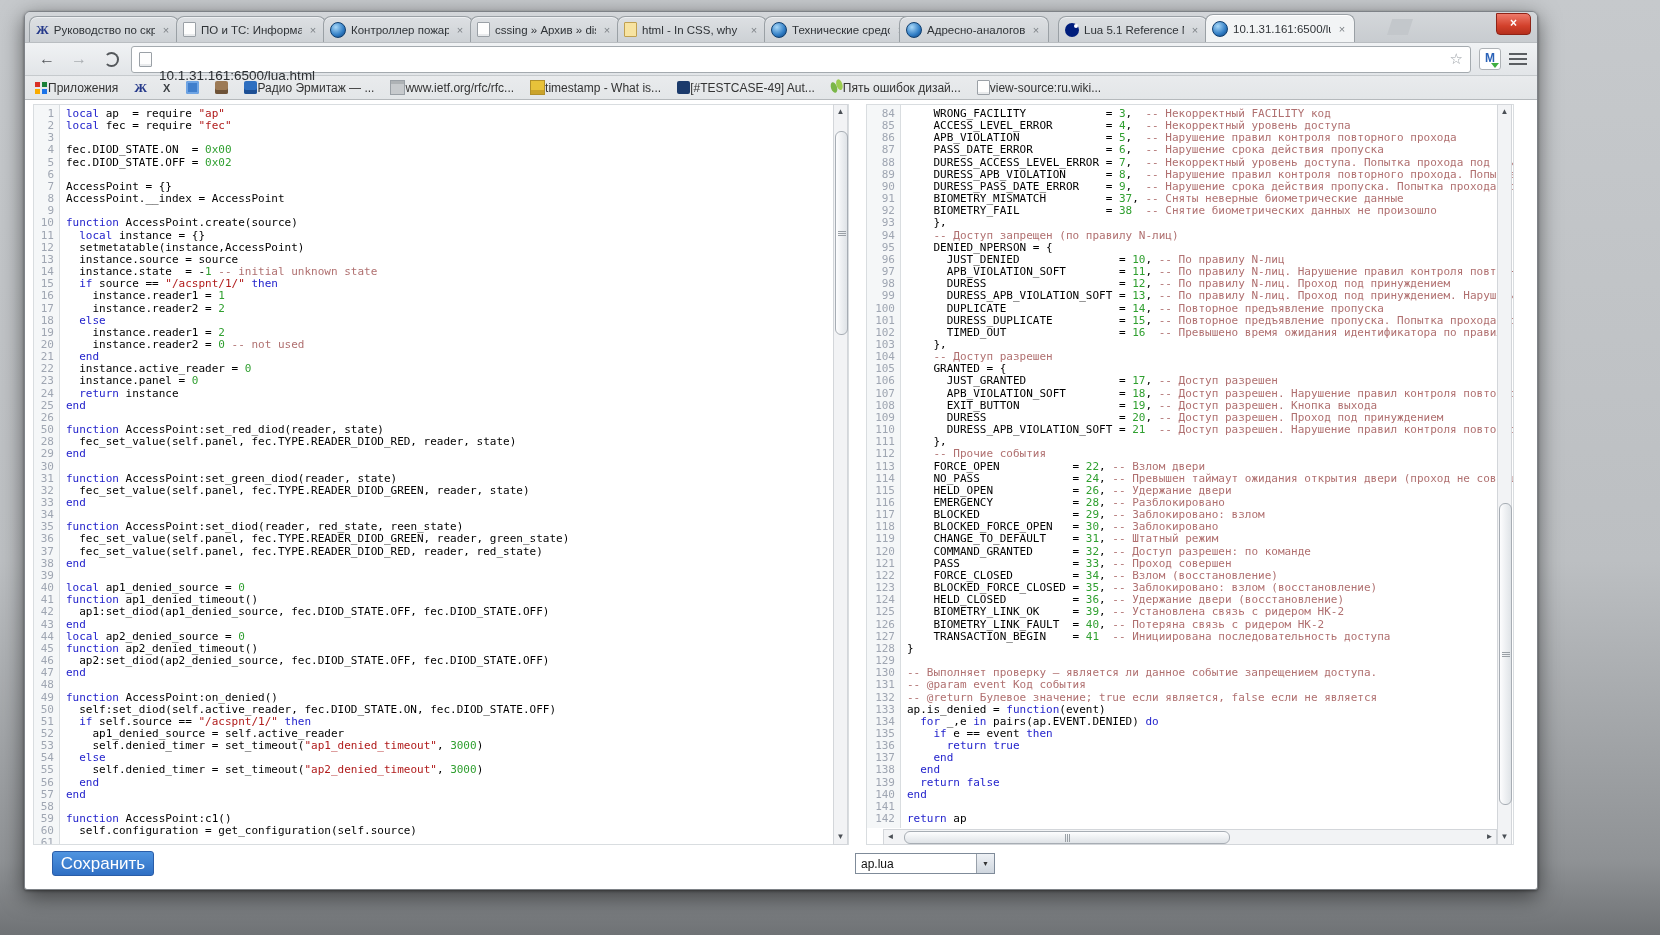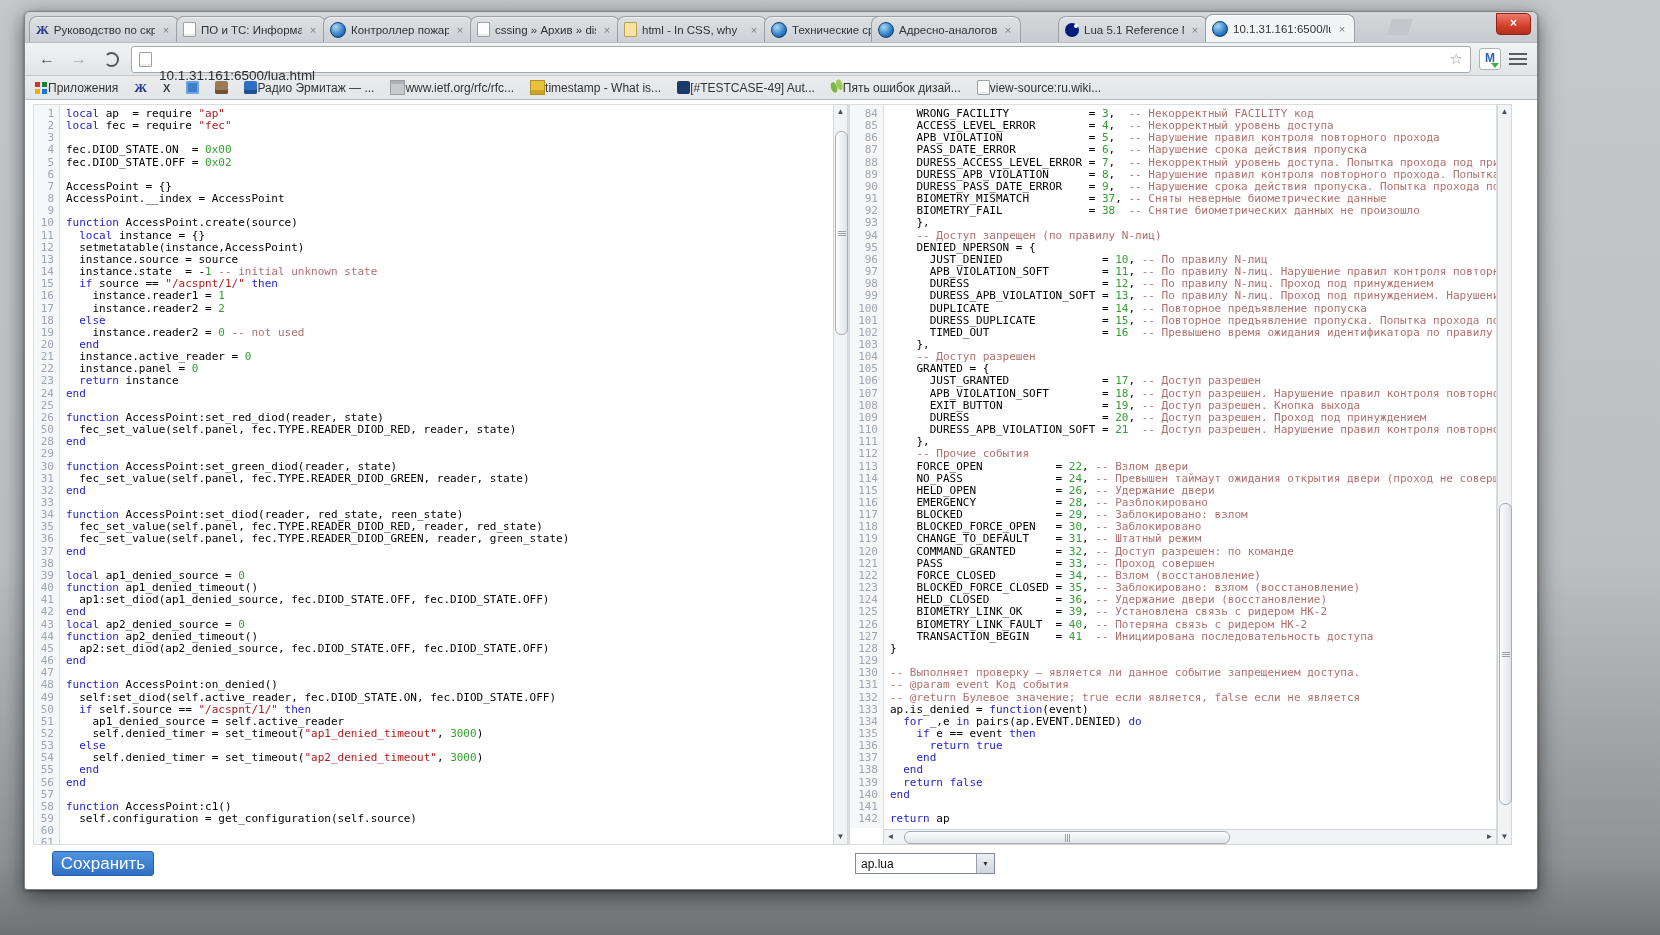--- a/index.html
+++ b/index.html
@@ -78,21 +78,21 @@
   .i-blue-square{width:13px;height:13px;border-radius:2px;background:#2e6fc0;box-shadow:inset 0 -4px 0 #1d4f94;}
   .i-gray-square{width:13px;height:13px;background:#c7cacd;border:1px solid #9aa0a6;box-shadow:inset 0 3px 0 #aeb2b5;}
   .i-gold-square{width:13px;height:13px;background:#e8c23a;border:1px solid #b2902a;box-shadow:inset 0 -4px 0 #caa32b;}
   .i-jira{width:13px;height:13px;border-radius:2px;background:#1b3a6b;color:#fff;font-size:8px;line-height:13px;text-align:center;}
   .i-butterfly{width:6px;height:11px;background:#7ab648;border-radius:50%;transform:rotate(-18deg);
     box-shadow:6px -1px 0 #9ccc4f;margin-right:6px;}
   
   .content{position:absolute;left:0;top:88px;width:100%;height:788px;background:#fff;border-radius:0 0 3px 3px;}
   .editor{position:absolute;top:4px;height:741px;background:#fff;border:1px solid #d9dde0;box-sizing:border-box;}
   #editor-left{left:8px;width:816px;}
-  #editor-right{left:824px;width:648px;text-decoration:underline;}
+  #editor-right{left:841px;width:648px;text-decoration:underline;}
   .gutter{position:absolute;left:0;top:0;bottom:0;background:#f5f7f8;border-right:1px solid #d9dde0;
     color:#9fa6b2;font:11px "DejaVu Sans Mono",monospace;text-align:right;overflow:hidden;padding-top:3px;box-sizing:border-box;}
   #editor-left .gutter{width:26px;}
   #editor-right .gutter{width:34px;bottom:16px;}
   .ln{height:12.17px;line-height:12.17px;padding-right:5px;}
   .codecol{position:absolute;top:0;right:0;bottom:0;overflow:hidden;padding:3px 0 0 6px;box-sizing:border-box;
     font:11px "DejaVu Sans Mono",monospace;color:#000;}
   #editor-left .codecol{left:26px;right:15px;}
   #editor-right .codecol{left:34px;right:0;bottom:16px;}
   .cl{height:12.17px;line-height:12.17px;white-space:pre;}
@@ -157,21 +157,21 @@
       <div class="tab" style="left: 592px;">
         <span class="icn i-gold-page"></span>
         <span class="tab-title">html - In CSS, why</span>
         <span class="tab-close">×</span>
       </div>
       <div class="tab" style="left: 739px;">
         <span class="icn i-blue-round"></span>
         <span class="tab-title">Технические средс</span>
         <span class="tab-close">×</span>
       </div>
-      <div class="tab" style="left: 846px;">
+      <div class="tab" style="left: 874px;">
         <span class="icn i-blue-round"></span>
         <span class="tab-title">Адресно-аналогов</span>
         <span class="tab-close">×</span>
       </div>
       <div class="tab" style="left: 1033px;">
         <span class="icn i-lua"></span>
         <span class="tab-title">Lua 5.1 Reference M</span>
         <span class="tab-close">×</span>
       </div>
       <div class="tab active" style="left: 1180px;">
@@ -316,38 +316,39 @@
           <div class="cl">&nbsp;</div>
           <div class="cl"><span class="tk-k">function</span> AccessPoint.create(source)</div>
           <div class="cl">  <span class="tk-k">local</span> instance = {}</div>
           <div class="cl">  setmetatable(instance,AccessPoint)</div>
           <div class="cl">  instance.source = source</div>
           <div class="cl">  instance.state  = -<span class="tk-n">1</span> <span class="tk-c">-- initial unknown state</span></div>
           <div class="cl">  <span class="tk-k">if</span> source == <span class="tk-s">"/acspnt/1/"</span> <span class="tk-k">then</span></div>
           <div class="cl">    instance.reader1 = <span class="tk-n">1</span></div>
           <div class="cl">    instance.reader2 = <span class="tk-n">2</span></div>
           <div class="cl">  <span class="tk-k">else</span></div>
+          <div class="cl">    instance.reader1 = <span class="tk-n">2</span></div>
           <div class="cl">    instance.reader2 = <span class="tk-n">0</span> <span class="tk-c">-- not used</span></div>
           <div class="cl">  <span class="tk-k">end</span></div>
           <div class="cl">  instance.active_reader = <span class="tk-n">0</span></div>
           <div class="cl">  instance.panel = <span class="tk-n">0</span></div>
           <div class="cl">  <span class="tk-k">return</span> instance</div>
           <div class="cl"><span class="tk-k">end</span></div>
           <div class="cl">&nbsp;</div>
           <div class="cl"><span class="tk-k">function</span> AccessPoint:set_red_diod(reader, state)</div>
           <div class="cl">  fec_set_value(self.panel, fec.TYPE.READER_DIOD_RED, reader, state)</div>
           <div class="cl"><span class="tk-k">end</span></div>
           <div class="cl">&nbsp;</div>
           <div class="cl"><span class="tk-k">function</span> AccessPoint:set_green_diod(reader, state)</div>
           <div class="cl">  fec_set_value(self.panel, fec.TYPE.READER_DIOD_GREEN, reader, state)</div>
           <div class="cl"><span class="tk-k">end</span></div>
           <div class="cl">&nbsp;</div>
           <div class="cl"><span class="tk-k">function</span> AccessPoint:set_diod(reader, red_state, reen_state)</div>
+          <div class="cl">  fec_set_value(self.panel, fec.TYPE.READER_DIOD_GREEN, reader, green_state)</div>
           <div class="cl">  fec_set_value(self.panel, fec.TYPE.READER_DIOD_RED, reader, red_state)</div>
-          <div class="cl">  fec_set_value(self.panel, fec.TYPE.READER_DIOD_GREEN, reader, green_state)</div>
           <div class="cl"><span class="tk-k">end</span></div>
           <div class="cl">&nbsp;</div>
           <div class="cl"><span class="tk-k">local</span> ap1_denied_source = <span class="tk-n">0</span></div>
           <div class="cl"><span class="tk-k">function</span> ap1_denied_timeout()</div>
           <div class="cl">  ap1:set_diod(ap1_denied_source, fec.DIOD_STATE.OFF, fec.DIOD_STATE.OFF)</div>
           <div class="cl"><span class="tk-k">end</span></div>
           <div class="cl"><span class="tk-k">local</span> ap2_denied_source = <span class="tk-n">0</span></div>
           <div class="cl"><span class="tk-k">function</span> ap2_denied_timeout()</div>
           <div class="cl">  ap2:set_diod(ap2_denied_source, fec.DIOD_STATE.OFF, fec.DIOD_STATE.OFF)</div>
           <div class="cl"><span class="tk-k">end</span></div>

